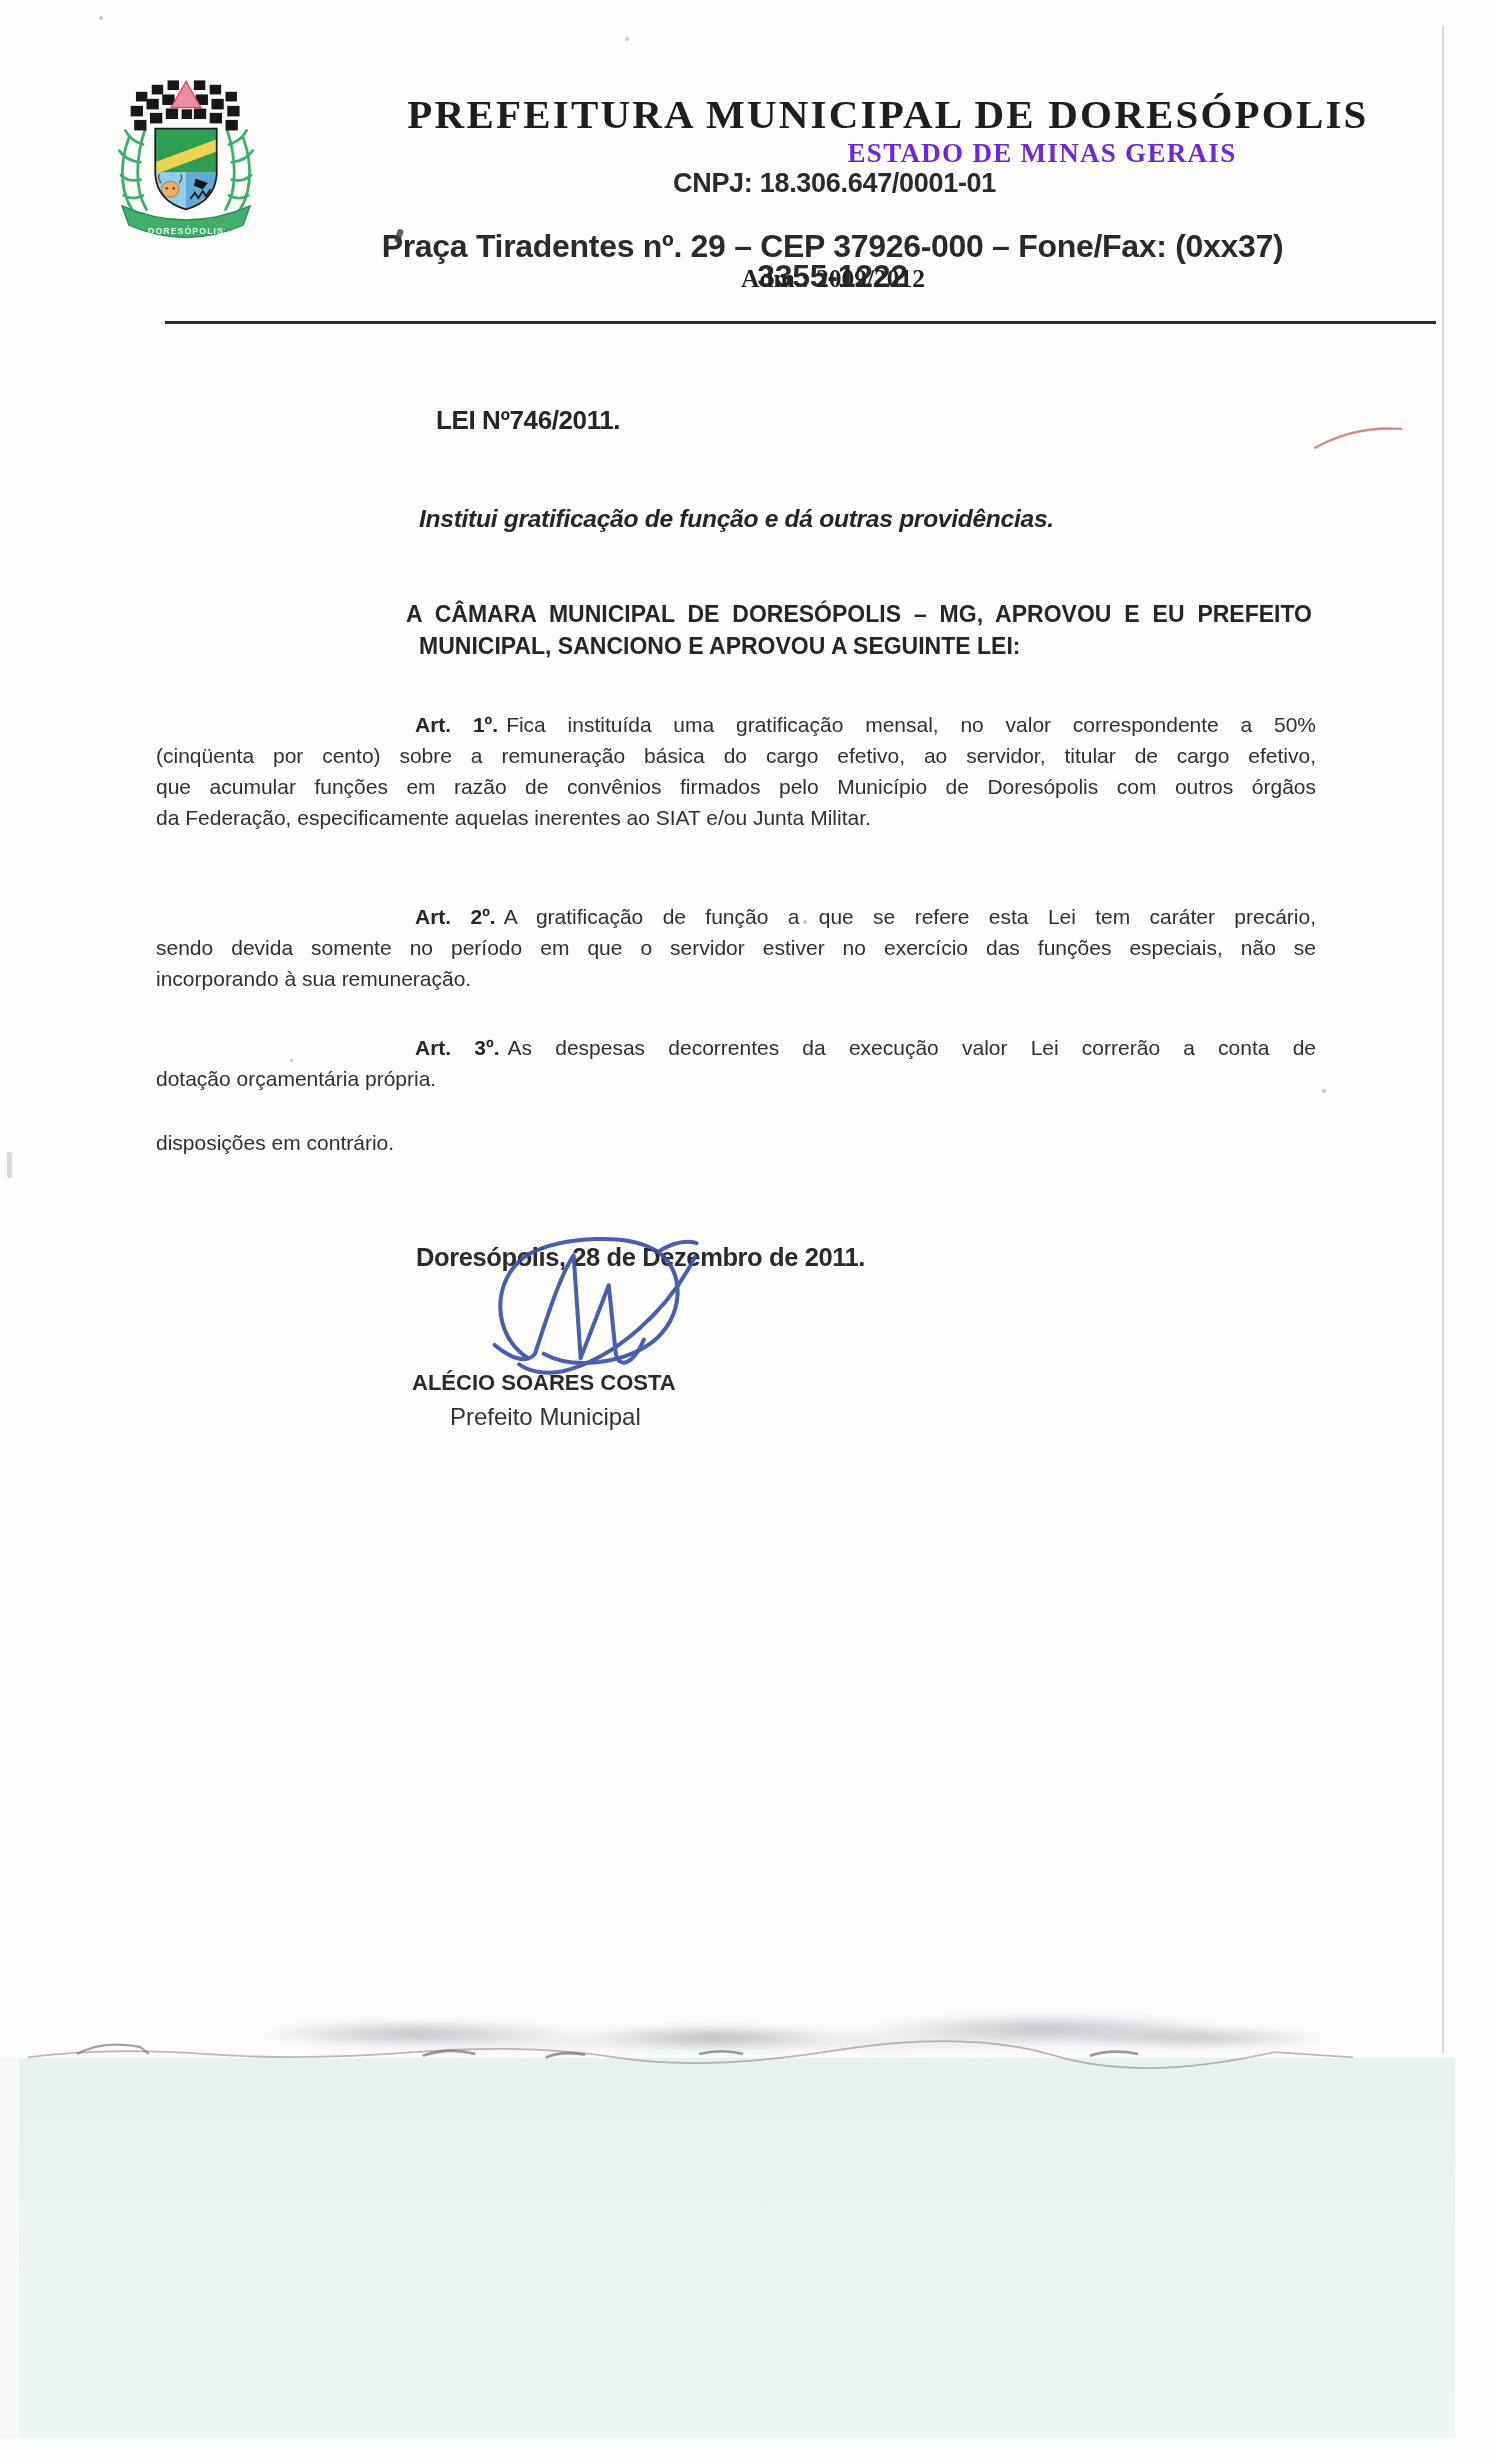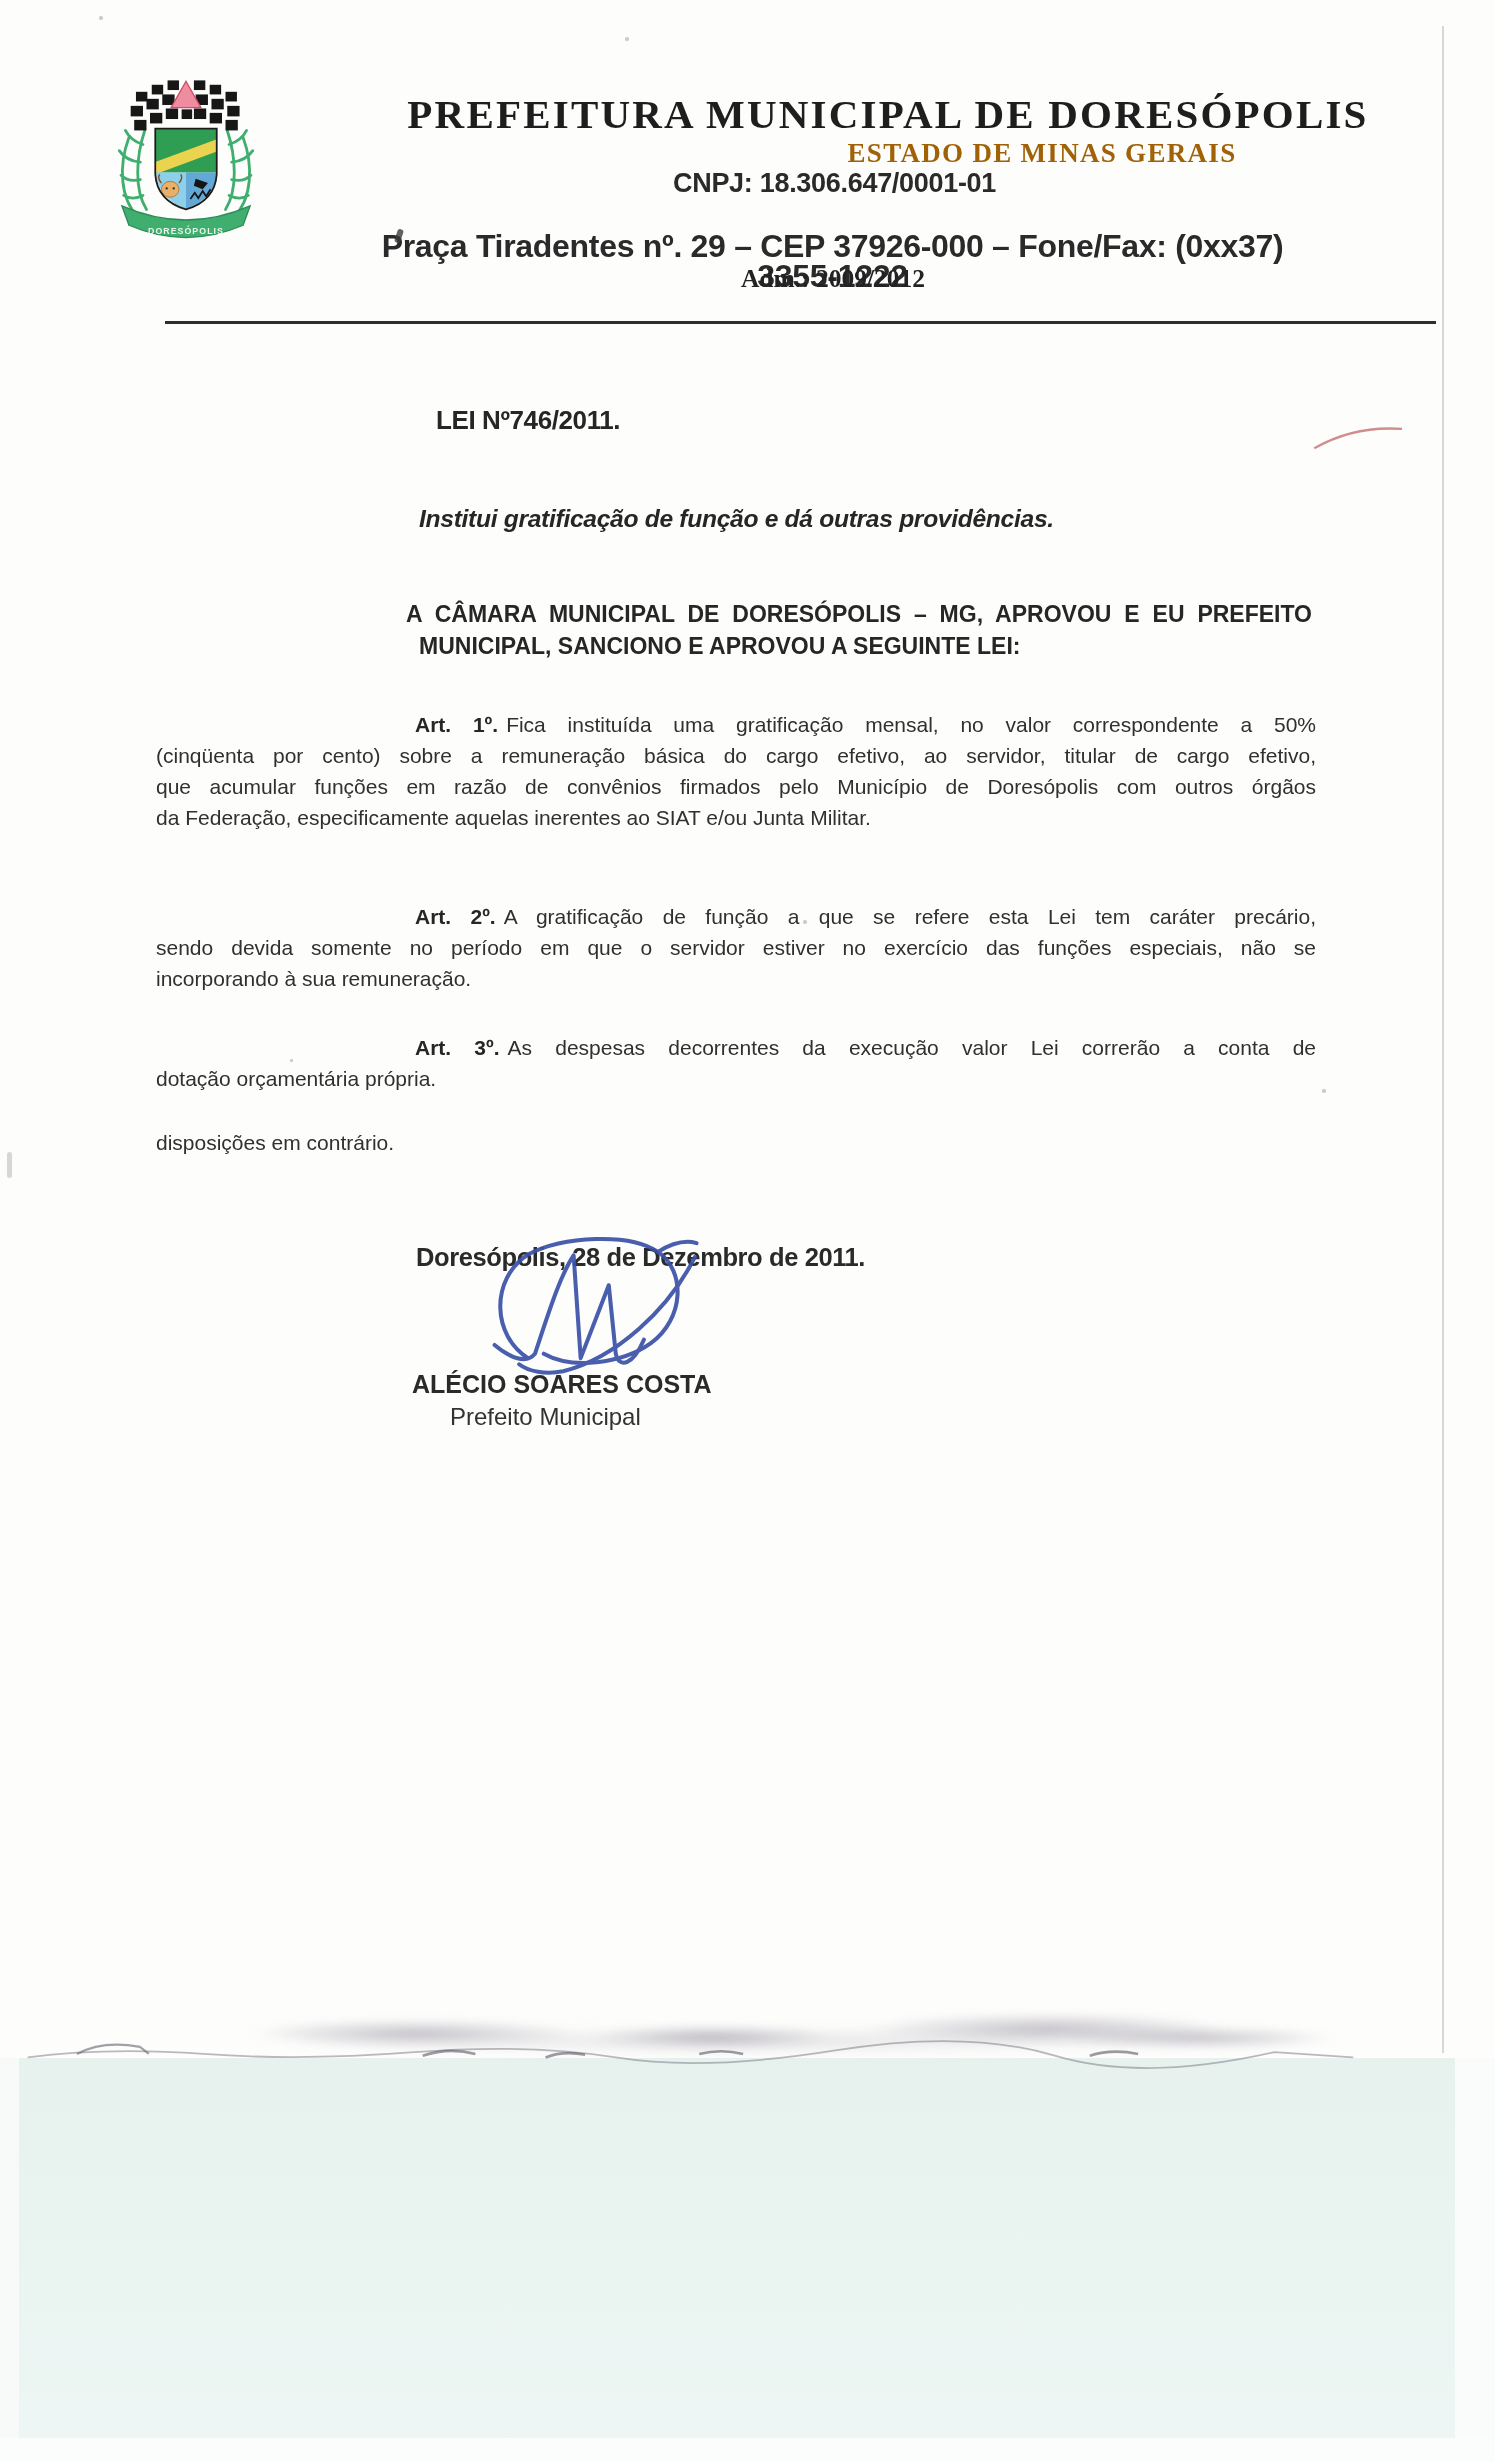--- a/index.html
+++ b/index.html
@@ -12,21 +12,21 @@
   
   .h-title{
     left:334px;top:91px;width:1108px;text-align:center;
     font-family:"Liberation Serif","DejaVu Serif",serif;
     font-weight:bold;font-size:41px;letter-spacing:2.2px;color:#1e1e1e;
     line-height:46px;
   }
   .h-state{
     left:778px;top:137px;width:528px;text-align:center;
     font-family:"Liberation Serif","DejaVu Serif",serif;
-    font-weight:bold;font-size:27px;letter-spacing:1.3px;color:#a16207;line-height:32px;
+    font-weight:bold;font-size:27px;letter-spacing:1.3px;color:#6d28d9;line-height:32px;
   }
   .h-cnpj{
     left:673px;top:167px;width:352px;text-align:left;
     font-weight:bold;font-size:27px;color:#2a2a2a;line-height:32px;letter-spacing:-0.3px;
   }
   .h-addr{
     left:349px;top:231px;width:967px;text-align:center;
     font-weight:bold;font-size:32px;color:#2a2a2a;line-height:30px;letter-spacing:-0.3px;
   }
   .h-adm{
@@ -40,21 +40,21 @@
   .ementa{left:419px;top:505px;font-weight:bold;font-style:italic;font-size:24.6px;color:#262626;letter-spacing:-0.3px;}
   .preamble{left:406px;top:598px;width:906px;font-weight:bold;font-size:23px;line-height:32px;color:#262626;}
   .preamble .l1{text-align:justify;text-align-last:justify;}
   .preamble .l2{padding-left:13px;}
   .art{left:156px;width:1160px;font-size:21px;line-height:31px;color:#303030;}
   .art .ln{height:31px;overflow:hidden;}
   .art .j{text-align:justify;text-align-last:justify;}
   .art .ind{padding-left:259px;}
   .art .b{font-weight:bold;margin-right:8px;color:#262626;}
   .date-line{left:416px;top:1243px;font-weight:bold;font-size:25.5px;color:#2a2a2a;letter-spacing:-0.4px;}
-  .signer-name{left:412px;top:1370px;font-weight:bold;font-size:25px;color:#2a2a2a;}
+  .signer-name{left:412px;top:1370px;font-weight:bold;font-size:22px;color:#2a2a2a;}
   .signer-title{left:450px;top:1403px;font-size:24px;color:#333;}
   
   .edge-line-right{left:1442px;top:26px;width:1.8px;height:2027px;background:rgba(178,178,170,0.5);}
   .speck{background:#8c8c8c;border-radius:50%;opacity:.45;}
   .stray-mark{left:396px;top:229px;width:6.2px;height:14px;border-radius:2.6px;background:#3c3c3c;transform:rotate(18deg);opacity:.8;}
   .smg{filter:blur(4.4px);background:radial-gradient(closest-side,rgba(138,133,147,0.5),rgba(138,133,147,0) 72%);}
   .smg-wash{filter:blur(6.2px);background:radial-gradient(closest-side,rgba(150,146,158,0.32),rgba(150,146,158,0) 78%);}
   .scan-bottom{left:19.3px;top:2058px;width:1436px;height:405px;background:linear-gradient(180deg,#e7f1ee 0%,#eaf4f1 55%,#edf6f4 100%);}
   .bottom-white{left:0;top:2438px;width:1495px;height:24.6px;background:#fafdfc;}
   .side-white-l{left:0;top:2058px;width:19.3px;height:405px;background:#f7faf9;}

